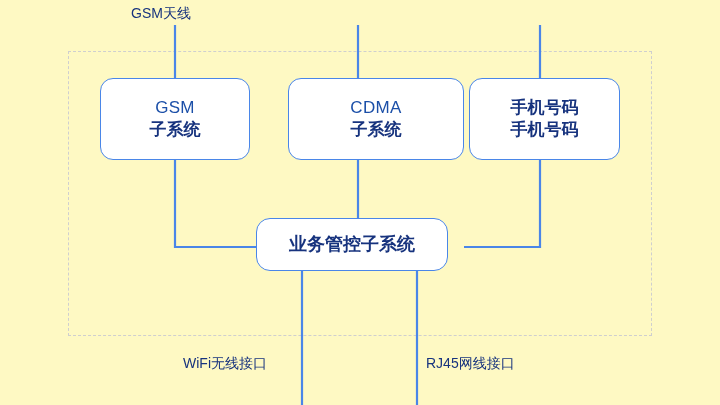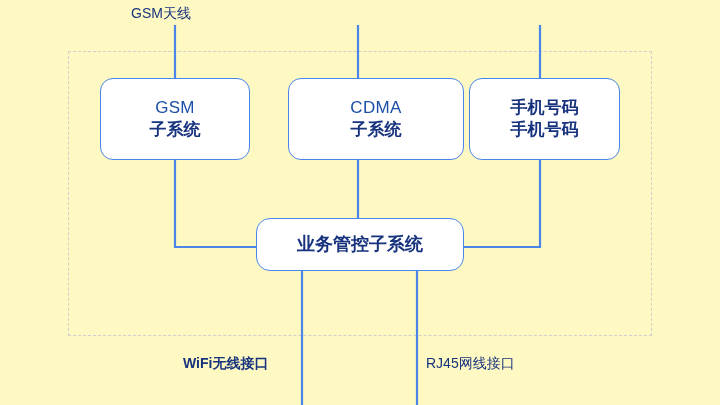--- a/index.html
+++ b/index.html
@@ -68,21 +68,21 @@
     color: #17337e;
     font-size: 17px;
     font-weight: 700;
   }
 
   .node.subsystem-gsm   { left: 100px; top: 78px;  width: 150px; height: 82px; }
   .node.subsystem-cdma  { left: 288px; top: 78px;  width: 176px; height: 82px; }
   .node.subsystem-msisdn{ left: 469px; top: 78px;  width: 151px; height: 82px; }
 
   .node.control {
-    left: 256px; top: 218px; width: 208px; height: 53px;
+    left: 256px; top: 218px; width: 192px; height: 53px;
     border-radius: 14px;
   }
   .node.control .ln.cjk { font-size: 18px; }
 
   .node.power {
     left: 490px; top: 270px; width: 128px; height: 38px;
     border-radius: 19px;
   }
   .node.power .ln.cjk { font-size: 17px; }
 
@@ -91,21 +91,21 @@
     position: absolute;
     color: #17337e;
     font-size: 14px;
     font-weight: 400;
     white-space: nowrap;
     z-index: 4;
   }
   .label.antenna-gsm   { left: 131px; top: 5px; }
   .label.antenna-cdma  { left: 310px; top: 5px; }
   .label.antenna-3g4g  { left: 494px; top: 5px; }
-  .label.iface-wifi    { left: 183px; top: 355px; font-weight: bold; }
+  .label.iface-wifi    { left: 183px; top: 355px; }
   .label.iface-rj45    { left: 426px; top: 355px; }
 </style>
 </head>
 <body>
 
 <div id="canvas">
 
   <div class="enclosure"></div>
 
   <svg id="wires" viewBox="0 0 720 405" width="720" height="405" aria-hidden="true">

